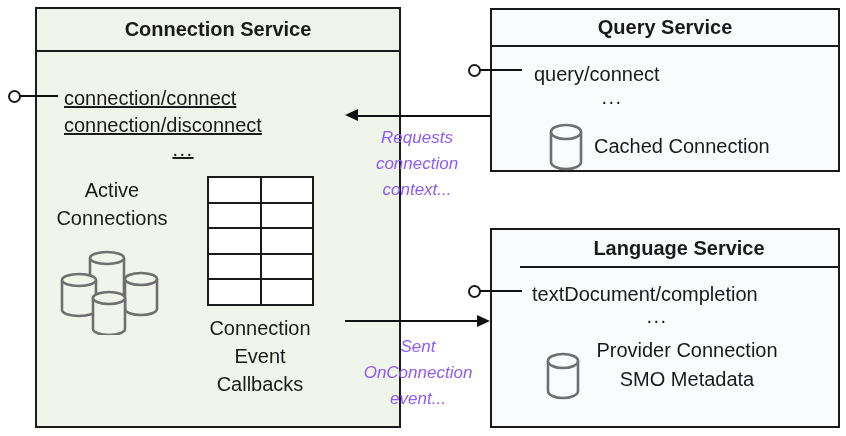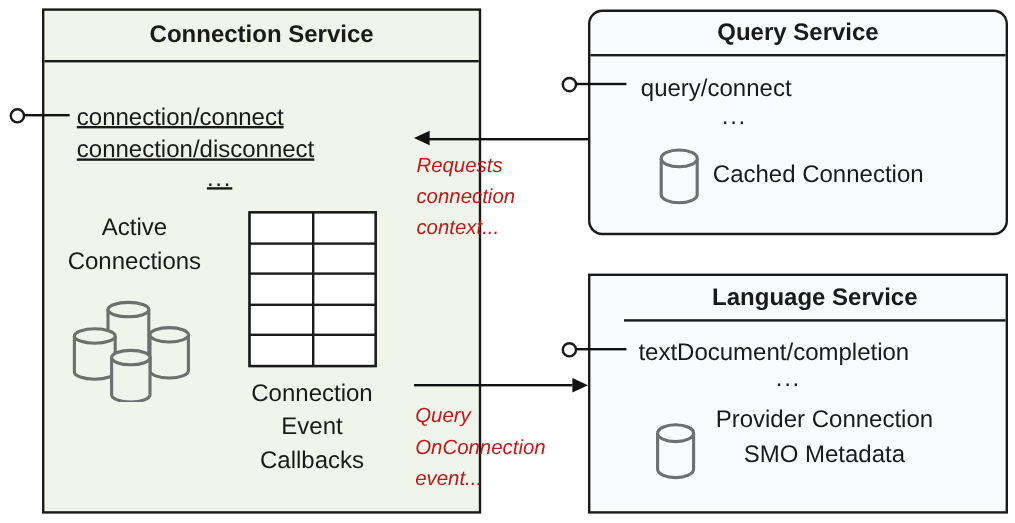--- a/index.html
+++ b/index.html
@@ -2,21 +2,21 @@
 <html><head>
 <meta charset="utf-8">
 <style>
   html,body { margin:0; padding:0; background:#ffffff; }
   .canvas {
     position:relative; width:846px; height:436px; background:#ffffff;
     font-family:"Liberation Sans", sans-serif; color:#1a1a1a; overflow:hidden;
   }
   .box { position:absolute; border:2px solid #1a1a1a; box-sizing:border-box; }
   .box.conn { left:35px; top:7px; width:366px; height:421px; background:#f1f4ea; }
-  .box.query { left:490px; top:8px; width:350px; height:188px; background:#fafbfc;border-radius:12px; }
+  .box.query { left:490px; top:8px; width:350px; height:164px; background:#fafbfc; }
   .box.lang { left:490px; top:228px; width:350px; height:200px; background:#fafbfc; }
   .box-header {
     position:absolute; left:0; top:0; right:0; border-bottom:2px solid #1a1a1a;
     display:flex; align-items:center; justify-content:center;
     font-weight:700; font-size:20px;
   }
   .conn .box-header { height:41px; }
   .query .box-header { height:35px; }
   .lang .box-header { height:36px;margin-left:28px; }
   .txt { position:absolute; font-size:20px; line-height:27px; white-space:nowrap; }
@@ -31,21 +31,21 @@
   .conn-line { position:absolute; height:2px; background:#111111; }
   .conn-circle {
     position:absolute; width:13px; height:13px; border-radius:50%;
     border:2.5px solid #1a1a1a; background:#ffffff; box-sizing:border-box;
   }
   .arrowhead { position:absolute; width:0; height:0; border-style:solid; }
   .arrowhead.left  { border-width:6.5px 13px 6.5px 0; border-color:transparent #111111 transparent transparent; }
   .arrowhead.right { border-width:6.5px 0 6.5px 13px; border-color:transparent transparent transparent #111111; }
   .flow-label {
     position:absolute; font-size:17px; font-style:italic; line-height:26px;
-    text-align:left; color:#b91c1c;
+    text-align:center; color:#8b5cf6;
   }
   svg { display:block; position:absolute; }
 </style>
 </head>
 <body>
 
 <div class="canvas">
 
   <div class="box conn">
     <div class="box-header">
@@ -140,18 +140,18 @@
   <div class="arrowhead left" style="left:345px; top:109px;"></div>
   <div class="flow-label" style="left:347px; top:125px; width:140px;">
     <div>Requests</div>
     <div>connection</div>
     <div>context...</div>
   </div>
 
   <div class="conn-line" style="left:345px; top:320px; width:132px;"></div>
   <div class="arrowhead right" style="left:477px; top:315px;"></div>
   <div class="flow-label" style="left:346px; top:334px; width:144px;">
-    <div>Query</div>
+    <div>Sent</div>
     <div>OnConnection</div>
     <div>event...</div>
   </div>
 
 </div>
 
 </body></html>

